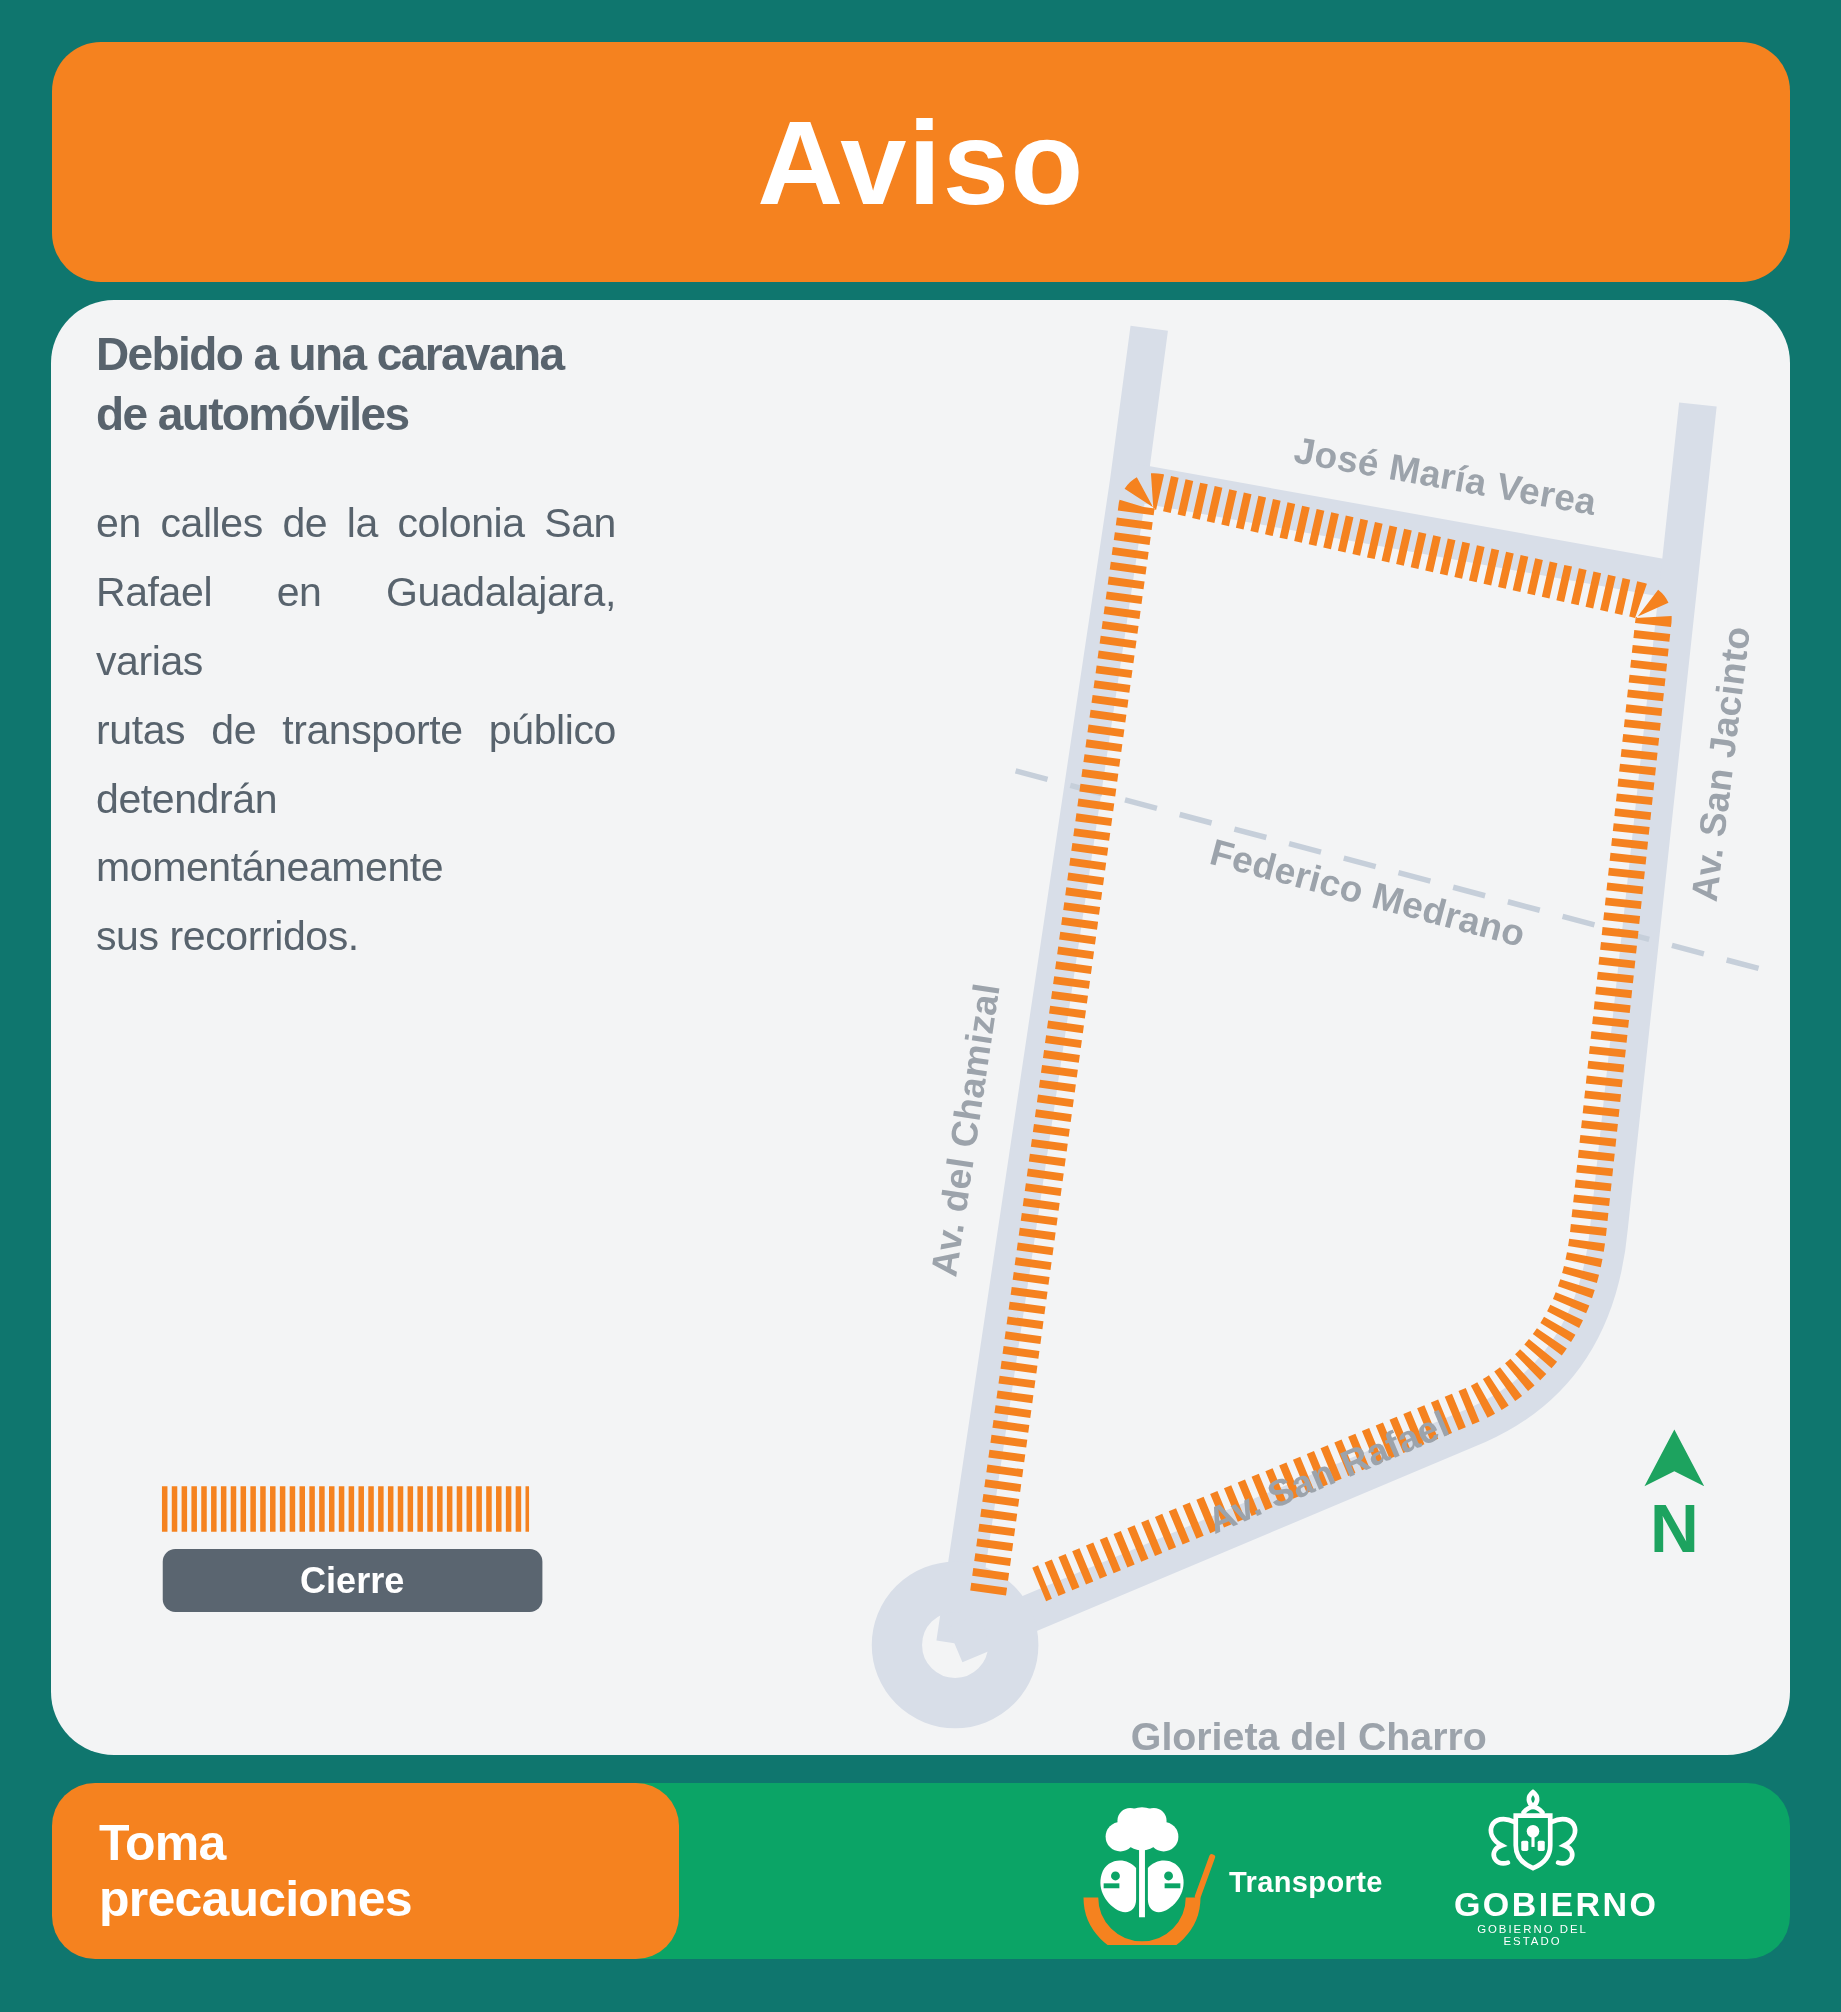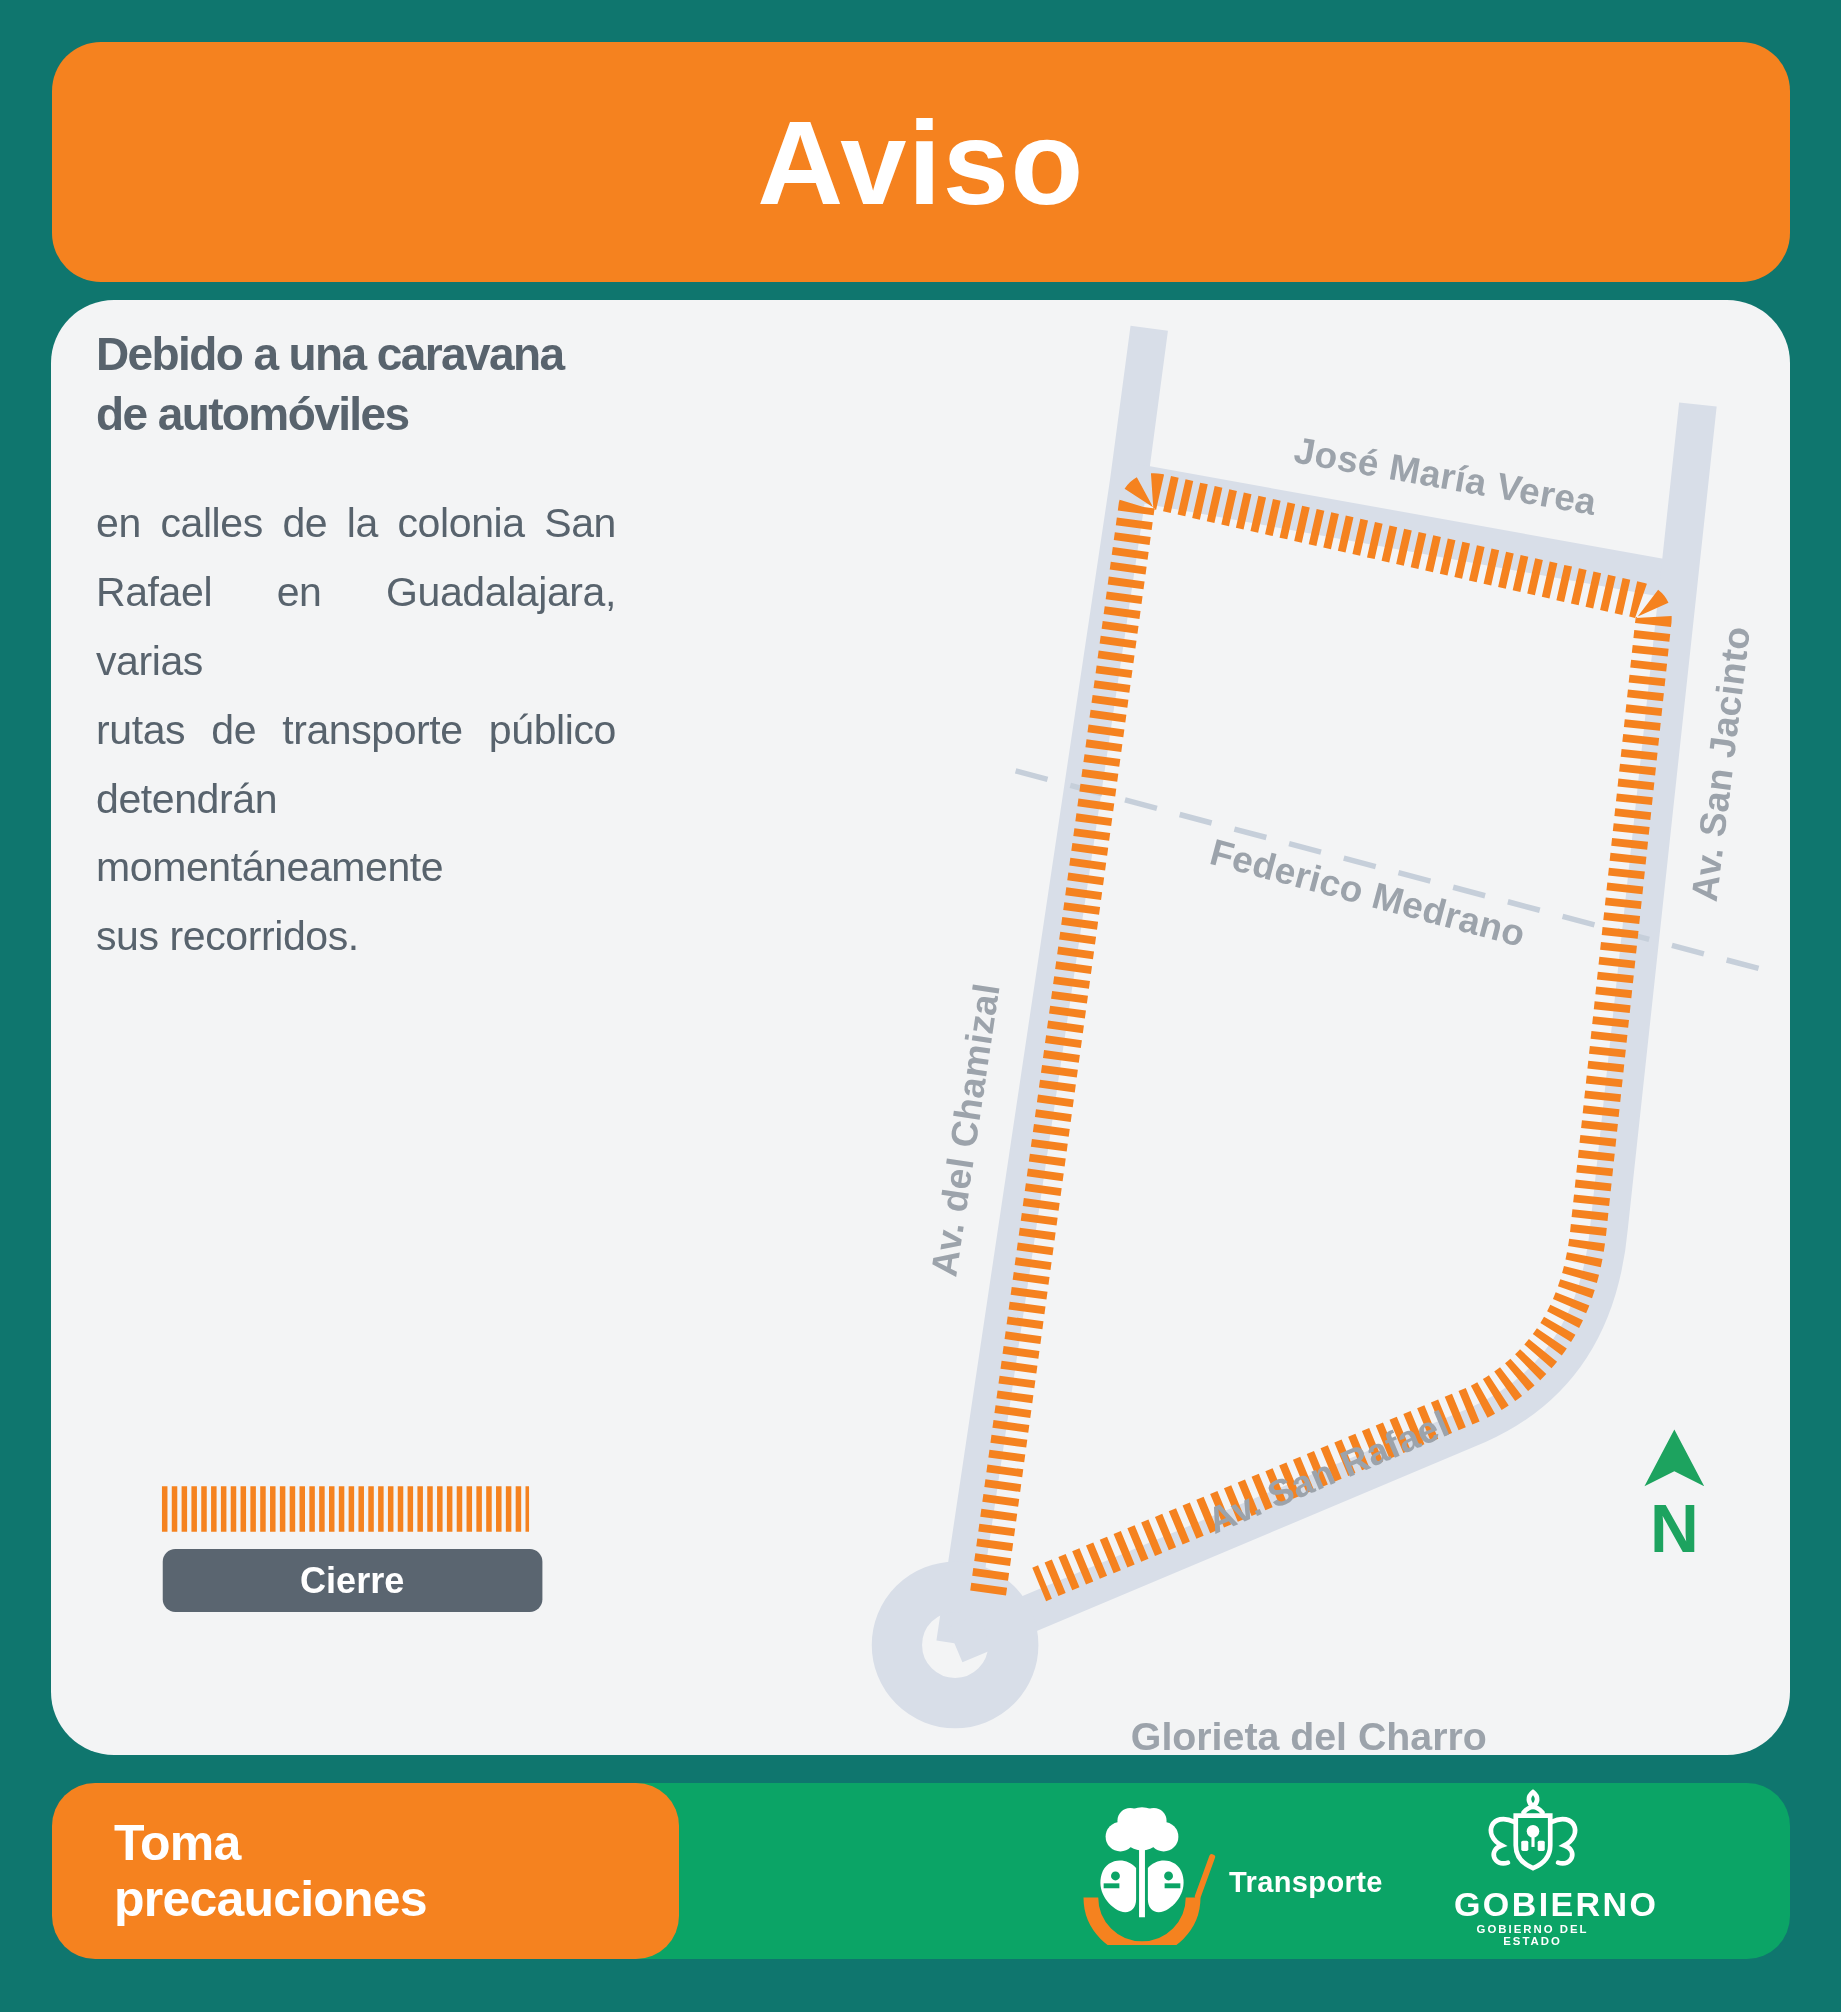--- a/index.html
+++ b/index.html
@@ -44,21 +44,21 @@
   .legend-box{fill:#5A6570;}
   .legend-text{fill:#ffffff;font-size:46px;font-weight:700;text-anchor:middle;}
   
   .footer-green{
     position:absolute;left:550px;top:1783px;width:1240px;height:176px;
     background:#0BA466;border-radius:0 43px 43px 0;
   }
   .footer-orange{
     position:absolute;left:52px;top:1783px;width:627px;height:176px;
     background:#F5821F;border-radius:43px;
-    display:flex;flex-direction:column;justify-content:center;padding-left:62px;box-sizing:border-box;
+    display:flex;flex-direction:column;justify-content:center;padding-left:47px;box-sizing:border-box;
   }
   .footer-orange .wline{
     color:#ffffff;font-size:50px;font-weight:700;line-height:1.13;letter-spacing:-0.8px;
   }
   .transporte{position:absolute;left:1083px;top:1803px;width:440px;height:145px;}
   .transporte-icon{position:absolute;left:0;top:0;}
   .transporte-slash{
     position:absolute;left:119px;top:50px;width:5.5px;height:47px;background:#F5821F;
     transform:rotate(20deg);border-radius:2.4px;
   }
@@ -66,21 +66,21 @@
     position:absolute;left:146px;top:63px;color:#ffffff;font-size:29px;font-weight:700;letter-spacing:0.4px;
   }
   .jalisco{position:absolute;left:1454px;top:1789px;width:157px;height:157px;text-align:center;}
   .jalisco-emblem{position:absolute;left:15.7px;top:0;}
   .jalisco-title{
     position:absolute;left:0;top:96px;width:157px;
     color:#ffffff;font-size:34px;font-weight:700;letter-spacing:2.4px;
   }
   .jalisco-sub{
     position:absolute;left:0;top:134px;width:157px;
-    color:#ffffff;font-size:11.4px;font-weight:700;letter-spacing:2px;
+    color:#ffffff;font-size:11.4px;font-weight:400;letter-spacing:2px;
   }
 </style>
 </head>
 <body>
 
 <div class="poster">
 
   <div class="banner">
     <h1>Aviso</h1>
   </div>

